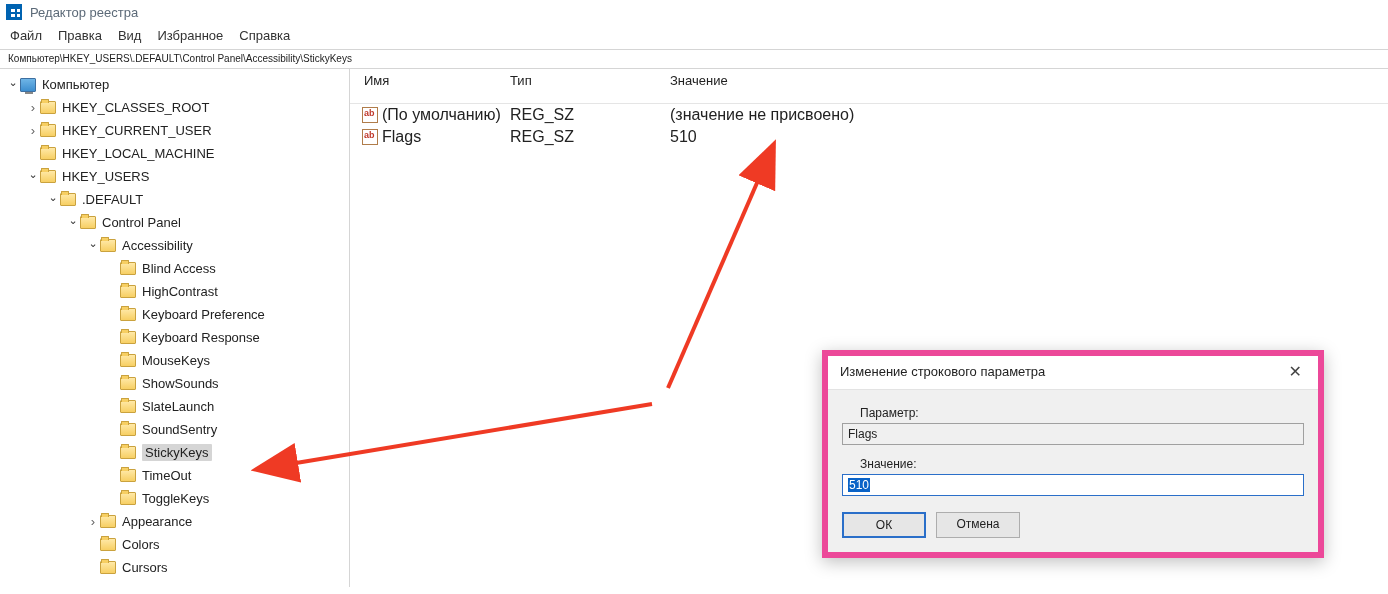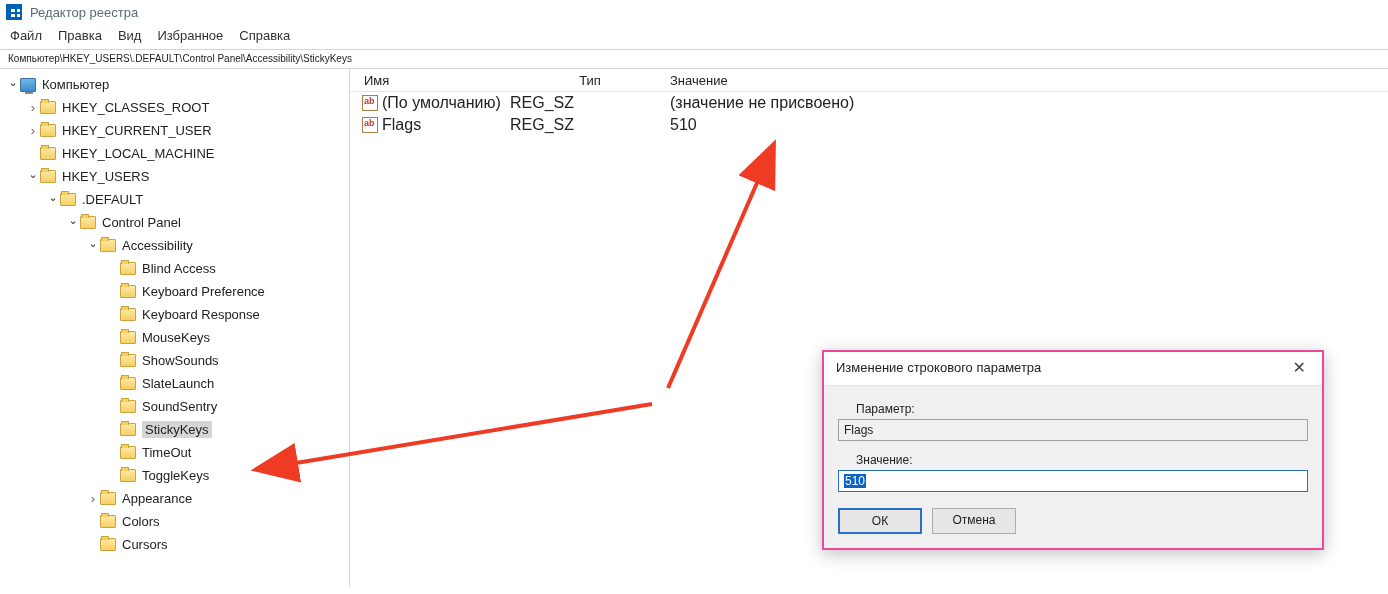--- a/index.html
+++ b/index.html
@@ -60,26 +60,26 @@
     padding: 4px 0 0 4px;
     overflow: hidden;
   }
   .list-pane {
     flex: 1;
     position: relative;
   }
   .list-header {
     display: flex;
     border-bottom: 1px solid #e5e5e5;
-    padding: 4px 0 3px 0;
+    padding: 4px 0 15px 0;
     font-size: 13px;
     color: #222;
   }
   .col-name { width: 160px; padding-left: 14px; }
-  .col-type { width: 160px; text-align: center; }
+  .col-type { width: 160px; }
   .col-value { flex: 1; }
   .list-row {
     display: flex;
     padding: 2px 0;
     align-items: center;
     font-size: 16px;
   }
   .list-row .cell-name { width: 160px; padding-left: 12px; display:flex; align-items:center; gap:4px;}
   .list-row .cell-type { width: 160px; }
   .list-row .cell-value { flex: 1; }
@@ -159,21 +159,21 @@
     width:8px;height:2px;
     background:#888;
   }
 
   
   .dialog {
     position: absolute;
     left: 822px; top: 350px;
     width: 502px;
     background: #f0f0f0;
-    border: 2px solid #ec4899;
+    border: 6px solid #ec4899;
     box-shadow: 0 4px 16px rgba(0,0,0,0.25);
     font-size: 12px;
   }
   .dialog-title {
     display:flex; align-items:center; justify-content:space-between;
     padding: 6px 10px 8px 12px;
     font-size: 13px;
     border-bottom: 1px solid #e3e3e3;
     background:#fff;
   }
@@ -307,20 +307,27 @@
                               <div class="node" style="padding-left:102px">
                                 <span class="expander none"></span>
                                 <span class="folder-icon"></span>
                                 <span class="label-wrap">Blind Access</span>
                               </div>
                             </li>
                             <li>
                               <div class="node" style="padding-left:102px">
                                 <span class="expander none"></span>
                                 <span class="folder-icon"></span>
+                                <span class="label-wrap">HighContrast</span>
+                              </div>
+                            </li>
+                            <li>
+                              <div class="node" style="padding-left:102px">
+                                <span class="expander none"></span>
+                                <span class="folder-icon"></span>
                                 <span class="label-wrap">Keyboard Preference</span>
                               </div>
                             </li>
                             <li>
                               <div class="node" style="padding-left:102px">
                                 <span class="expander none"></span>
                                 <span class="folder-icon"></span>
                                 <span class="label-wrap">Keyboard Response</span>
                               </div>
                             </li>

